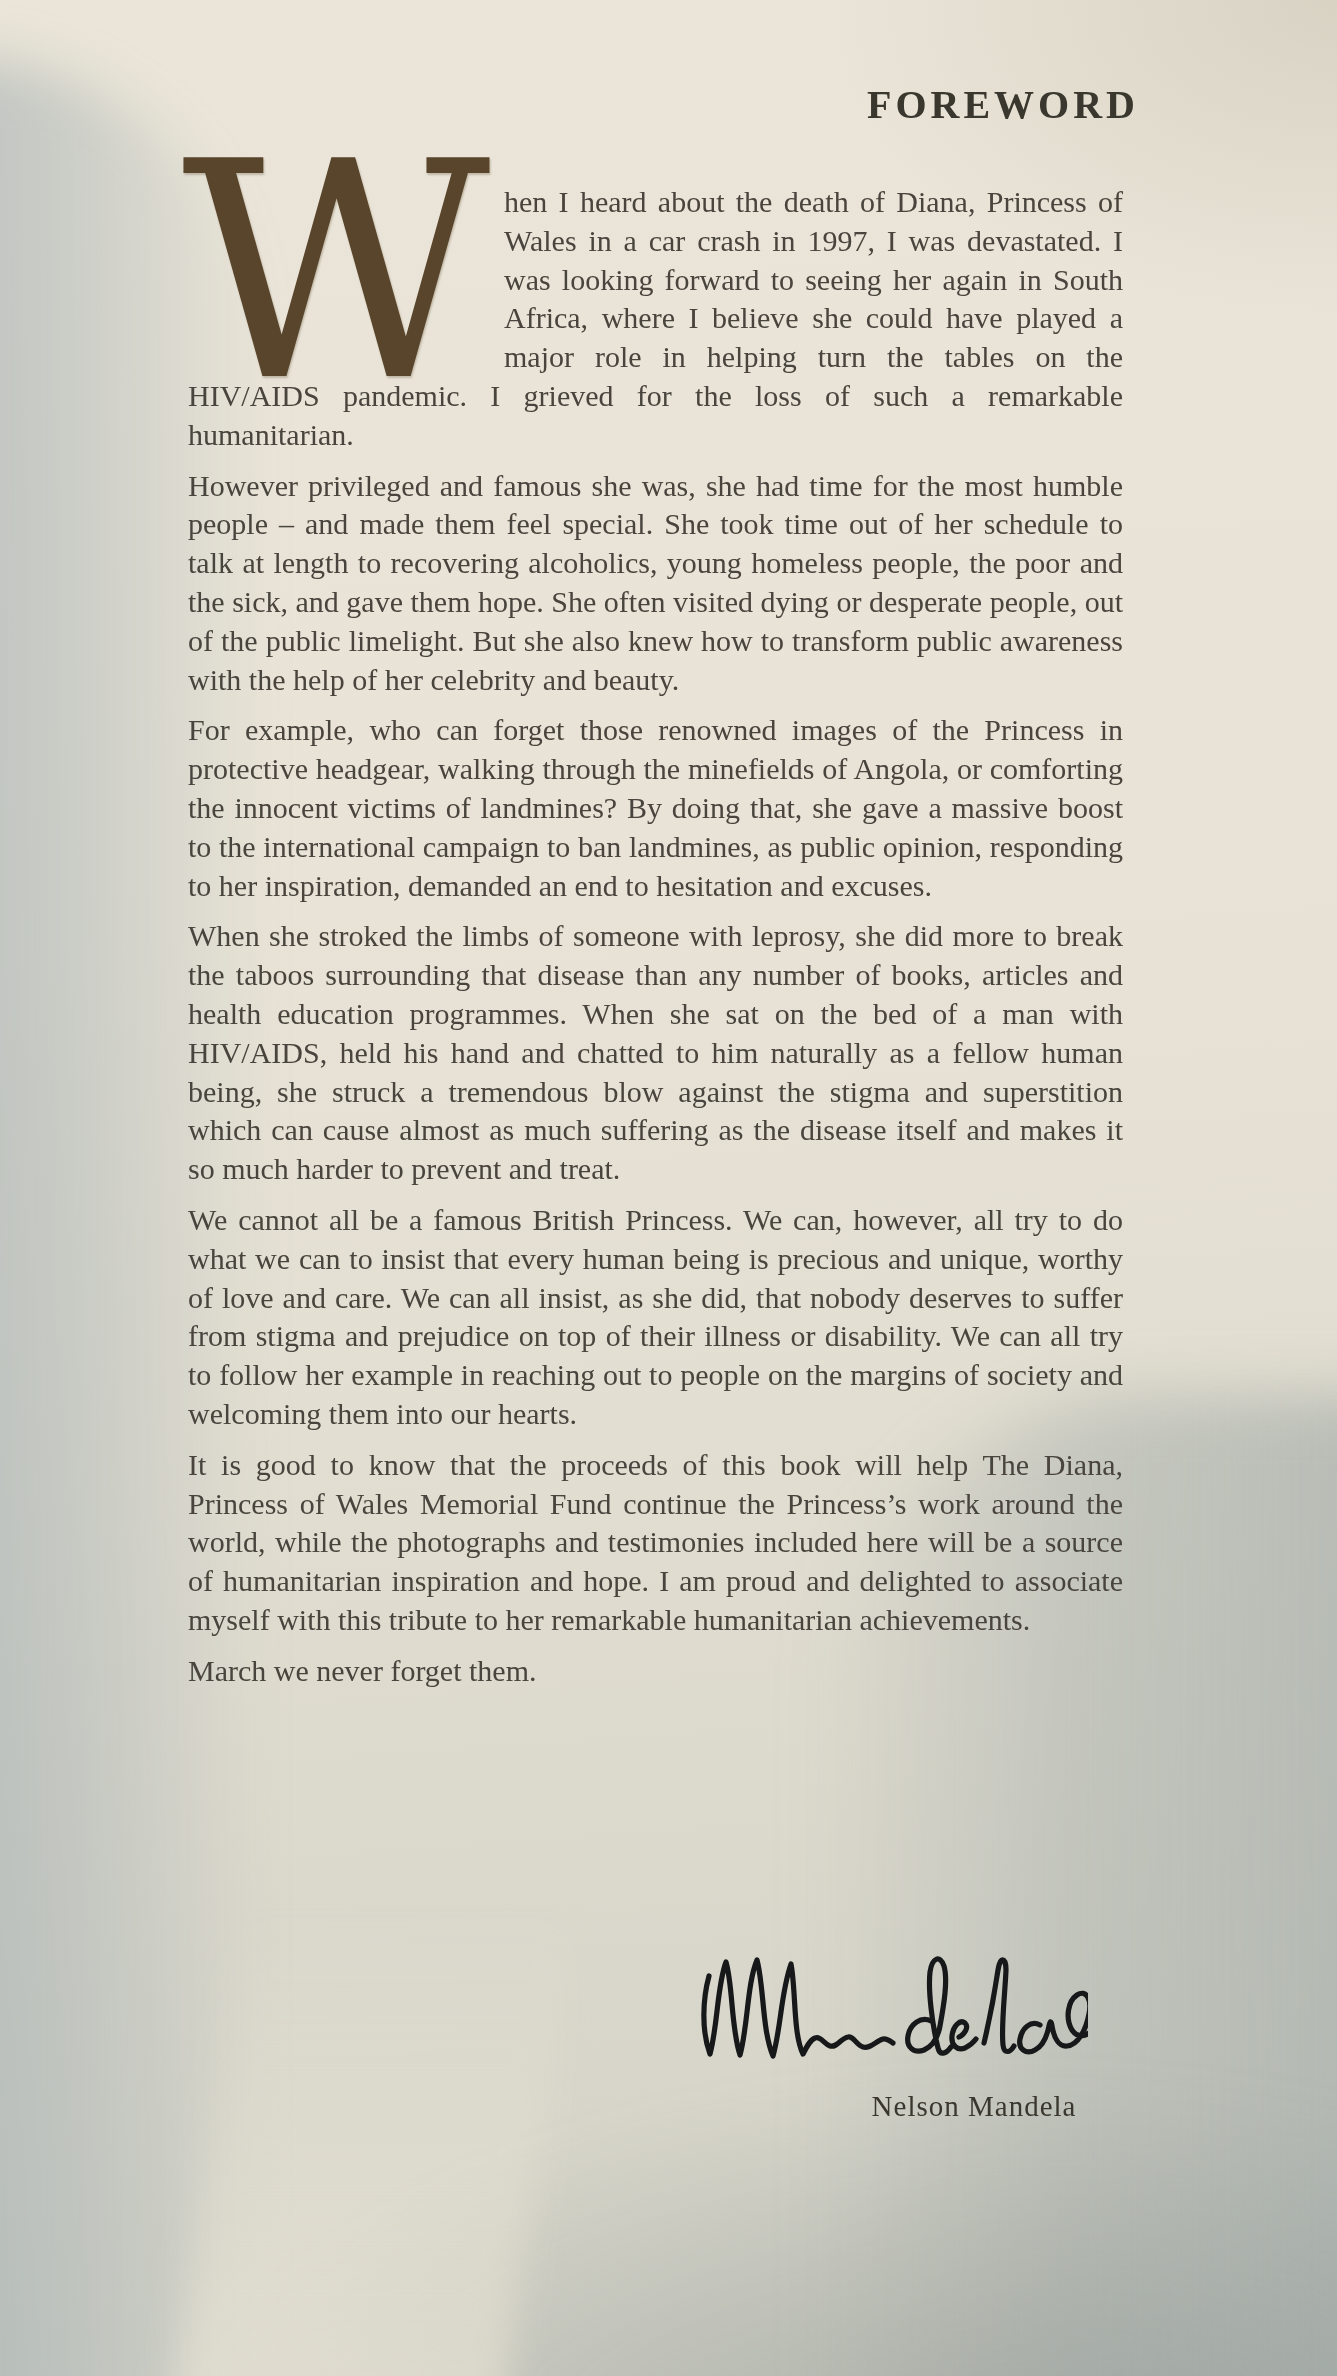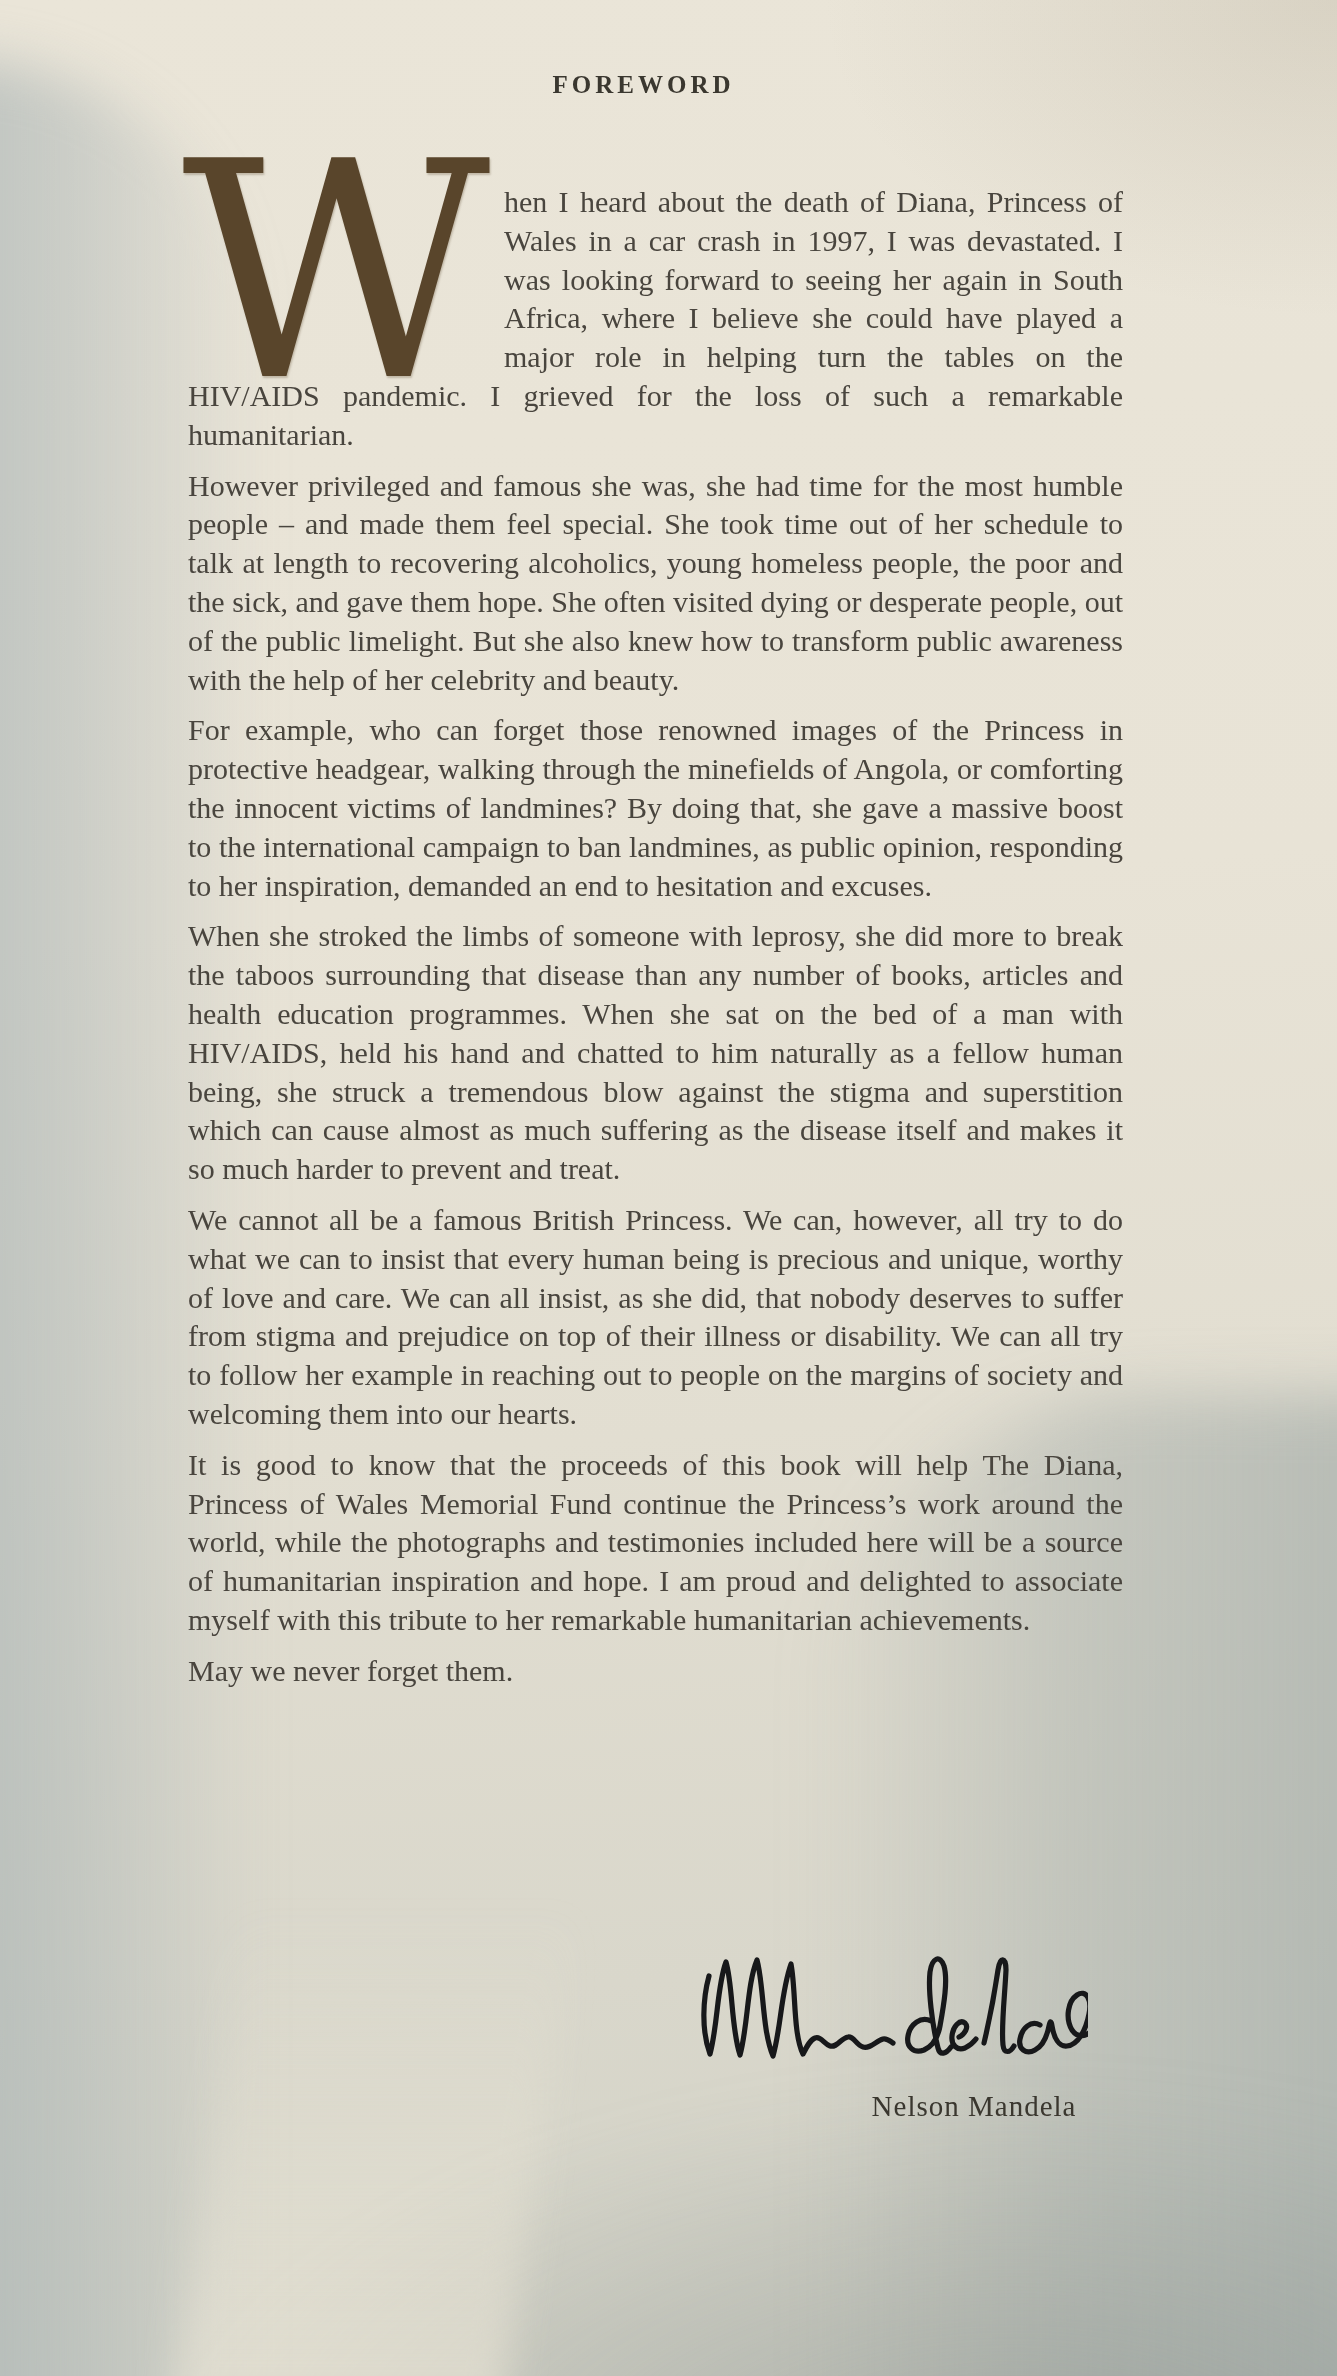--- a/index.html
+++ b/index.html
@@ -33,23 +33,23 @@
     right:0;top:0;width:520px;height:320px;
     background:radial-gradient(ellipse at 100% 0%,rgba(148,138,116,.20),rgba(148,138,116,0) 70%);
   }
   .sh-light-wedge{
     left:210px;bottom:-40px;width:330px;height:560px;
     background:linear-gradient(to top,rgba(240,234,218,.55),rgba(240,234,218,0) 90%);
     transform:skewX(-8deg);filter:blur(18px);
   }
 
   .title{
-    position:absolute;left:176px;top:54px;width:935px;
-    text-align:center;
-    font-size:25px;letter-spacing:4px;
+    position:absolute;left:204px;top:54px;width:935px;
+    text-align:right;
+    font-size:40px;letter-spacing:4px;
     color:var(--title-ink,#3a372f);
   }
   .body-text{
     position:absolute;left:188px;top:183px;width:935px;
     font-size:30px;line-height:38.8px;
     color:var(--ink,#49453e);
     text-align:justify;
   }
   .para{margin:0 0 12px 0;}
   .dropcap{
@@ -86,21 +86,21 @@
   <article class="body-text">
 
   <p class="para"><span class="dropcap">
           <span>W</span>
         </span>hen I heard about the death of Diana, Princess of Wales in a car crash in 1997, I was devastated. I was looking forward to seeing her again in South Africa, where I believe she could have played a major role in helping turn the tables on the HIV/AIDS pandemic. I grieved for the loss of such a remarkable humanitarian.</p>
       <p class="para">However privileged and famous she was, she had time for the most humble people – and made them feel special. She took time out of her schedule to talk at length to recovering alcoholics, young homeless people, the poor and the sick, and gave them hope. She often visited dying or desperate people, out of the public limelight. But she also knew how to transform public awareness with the help of her celebrity and beauty.</p>
       <p class="para">For example, who can forget those renowned images of the Princess in protective headgear, walking through the minefields of Angola, or comforting the innocent victims of landmines? By doing that, she gave a massive boost to the international campaign to ban landmines, as public opinion, responding to her inspiration, demanded an end to hesitation and excuses.</p>
       <p class="para">When she stroked the limbs of someone with leprosy, she did more to break the taboos surrounding that disease than any number of books, articles and health education programmes. When she sat on the bed of a man with HIV/AIDS, held his hand and chatted to him naturally as a fellow human being, she struck a tremendous blow against the stigma and superstition which can cause almost as much suffering as the disease itself and makes it so much harder to prevent and treat.</p>
       <p class="para">We cannot all be a famous British Princess. We can, however, all try to do what we can to insist that every human being is precious and unique, worthy of love and care. We can all insist, as she did, that nobody deserves to suffer from stigma and prejudice on top of their illness or disability. We can all try to follow her example in reaching out to people on the margins of society and welcoming them into our hearts.</p>
       <p class="para">It is good to know that the proceeds of this book will help The Diana, Princess of Wales Memorial Fund continue the Princess’s work around the world, while the photographs and testimonies included here will be a source of humanitarian inspiration and hope. I am proud and delighted to associate myself with this tribute to her remarkable humanitarian achievements.</p>
-      <p class="para">May we never forget them.</p>
+      <p class="para">March we never forget them.</p>
     </article>
 
   <svg class="signature-svg" width="400" height="125" viewBox="0 0 400 125">
     <g fill="none" stroke="var(--signature-ink,#17181a)" stroke-width="5.2" stroke-linecap="round" stroke-linejoin="round">
       <path d="M21 34 C15 56 13 88 22 112 C30 82 29 44 38 20 C45 44 43 86 52 113
                C60 84 59 42 69 18 C76 44 74 88 85 114 C93 86 93 50 103 22
                C108 48 105 92 115 112 C119 104 122 98 127 96
                C133 94 136 102 142 104 C149 106 153 96 160 95
                C166 94 168 103 175 105 C182 107 188 99 195 97 C199 96 202 99 205 101"></path>
       <path d="M243 79 C233 74 222 82 220 94 C218 105 226 112 236 108

